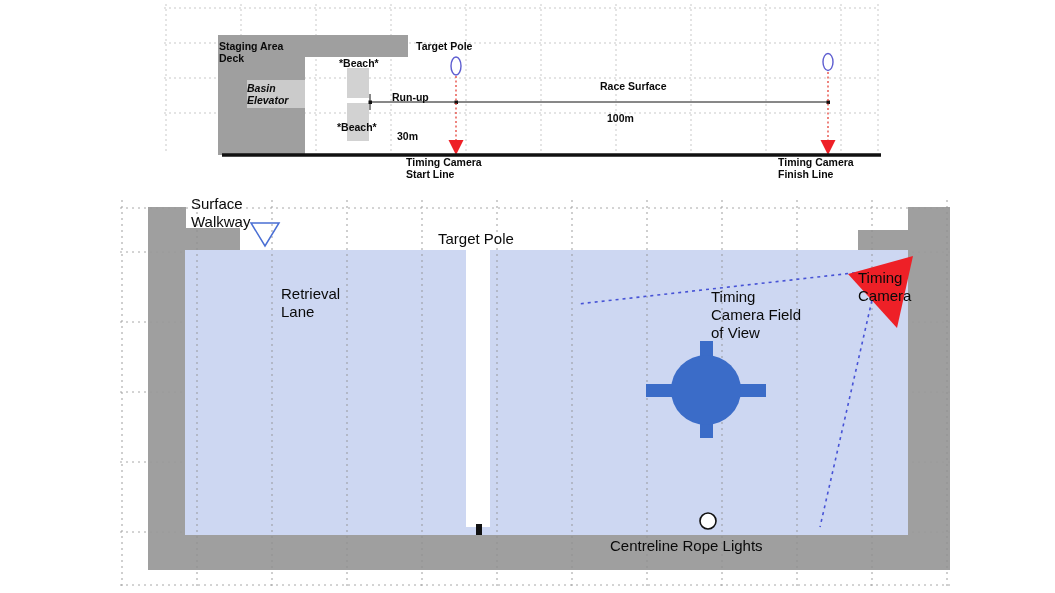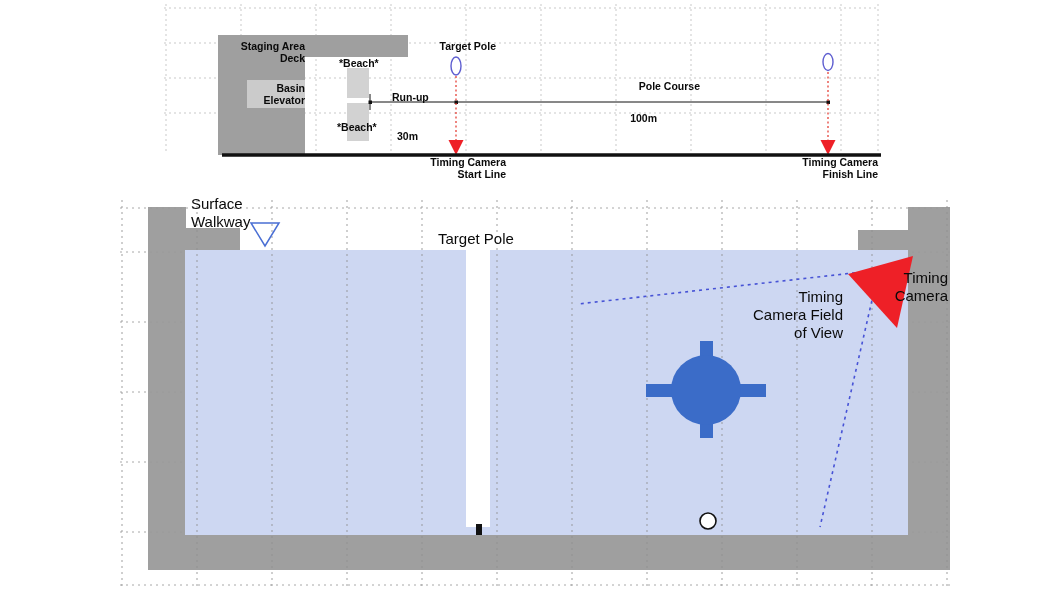--- a/index.html
+++ b/index.html
@@ -4,21 +4,21 @@
 <style>
   html,body{margin:0;padding:0;background:#fff;}
   #stage{
     position:relative;width:1055px;height:593px;background:#fff;overflow:hidden;
     font-family:"Liberation Sans","DejaVu Sans",sans-serif;color:#000;
   }
   #diagram-svg{position:absolute;left:0;top:0;z-index:1;}
   .lbl{position:absolute;z-index:2;white-space:pre-line;color:#0a0a0a;}
   .tlabel{font-size:10.5px;font-weight:600;line-height:1.18;}
   .blabel{font-size:15px;font-weight:400;line-height:1.2;}
-  .center{text-align:right;}
+  .center{text-align:left;}
 </style>
 </head>
 <body>
 
 <div id="stage">
 
   <svg id="diagram-svg" width="1055" height="593" viewBox="0 0 1055 593">
 
     <g>
 
@@ -121,36 +121,39 @@
         <rect x="700" y="422" width="13" height="16"></rect>
         <circle cx="706" cy="390" r="35"></circle>
       </g>
 
       <circle cx="708" cy="521" r="8" fill="#ffffff" stroke="#111" stroke-width="1.6"></circle>
     </g>
   </svg>
 
   <div class="lbl tlabel center" style="left:219px;top:40px;width:86px;">Staging Area
 Deck</div>
-  <div class="lbl tlabel center" style="left:247px;top:82px;width:58px;">Basin
+  <div class="lbl tlabel center" style="left:247px;top:82px;width:58px;font-style:italic;">Basin
 Elevator</div>
   <div class="lbl tlabel" style="left:339px;top:57px;">*Beach*</div>
   <div class="lbl tlabel" style="left:337px;top:121px;">*Beach*</div>
   <div class="lbl tlabel center" style="left:416px;top:40px;width:80px;font-weight:700;">Target Pole</div>
   <div class="lbl tlabel" style="left:392px;top:91px;text-align:center;">Run-up</div>
   <div class="lbl tlabel" style="left:397px;top:105px;margin-top:25px;">30m</div>
-  <div class="lbl tlabel center" style="left:600px;top:80px;width:100px;">Pole Course</div>
+  <div class="lbl tlabel center" style="left:600px;top:80px;width:100px;">Race Surface</div>
   <div class="lbl tlabel center" style="left:607px;top:112px;width:50px;">100m</div>
   <div class="lbl tlabel center" style="left:406px;top:156px;width:100px;font-weight:700;">Timing Camera
 Start Line</div>
   <div class="lbl tlabel center" style="left:778px;top:156px;width:100px;font-weight:700;">Timing Camera
 Finish Line</div>
 
   <div class="lbl blabel" style="left:191px;top:195px;">Surface
 Walkway</div>
   <div class="lbl blabel" style="left:438px;top:230px;">Target Pole</div>
+  <div class="lbl blabel center" style="left:281px;top:285px;width:100px;">Retrieval
+Lane</div>
   <div class="lbl blabel center" style="left:711px;top:288px;width:132px;">Timing
 Camera Field
 of View</div>
   <div class="lbl blabel center" style="left:858px;top:269px;width:90px;">Timing
 Camera</div>
+  <div class="lbl blabel center" style="left:610px;top:537px;width:200px;">Centreline Rope Lights</div>
 
 </div>
 
 </body></html>

